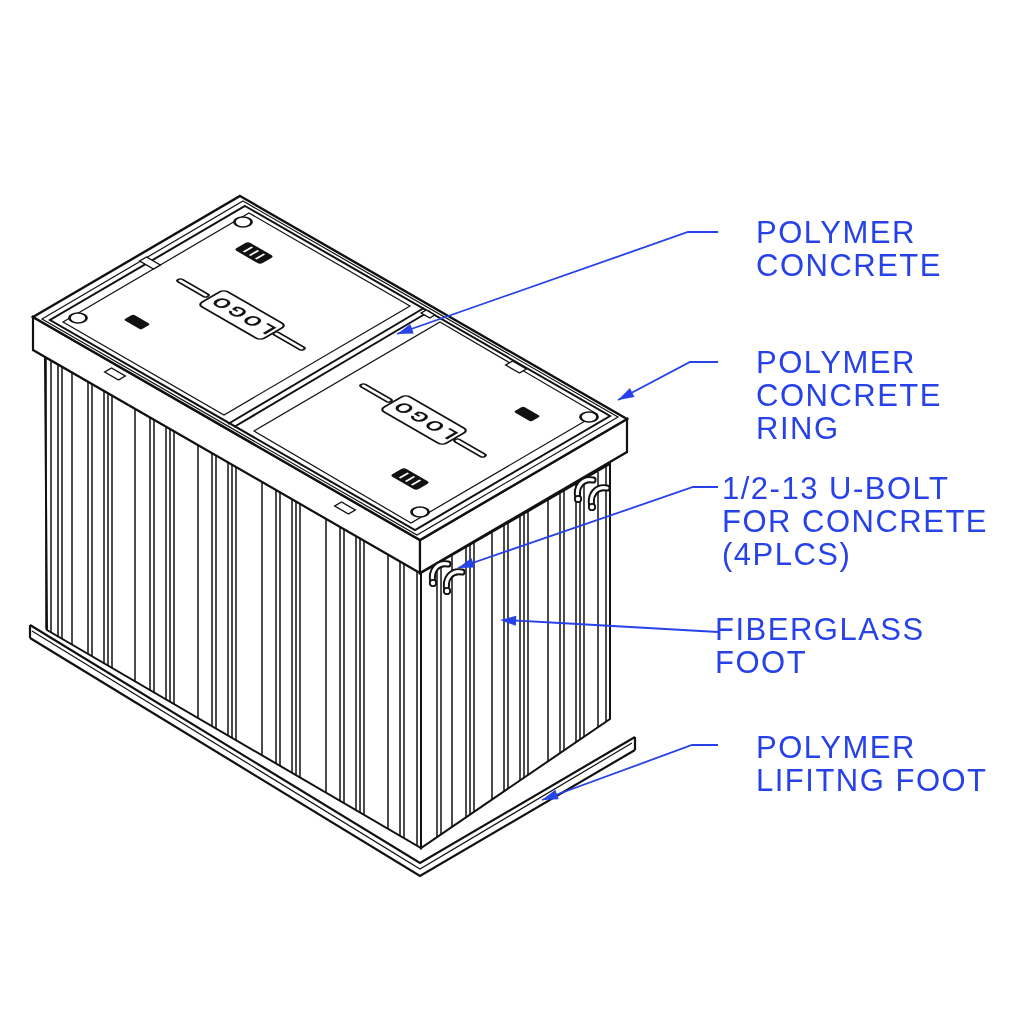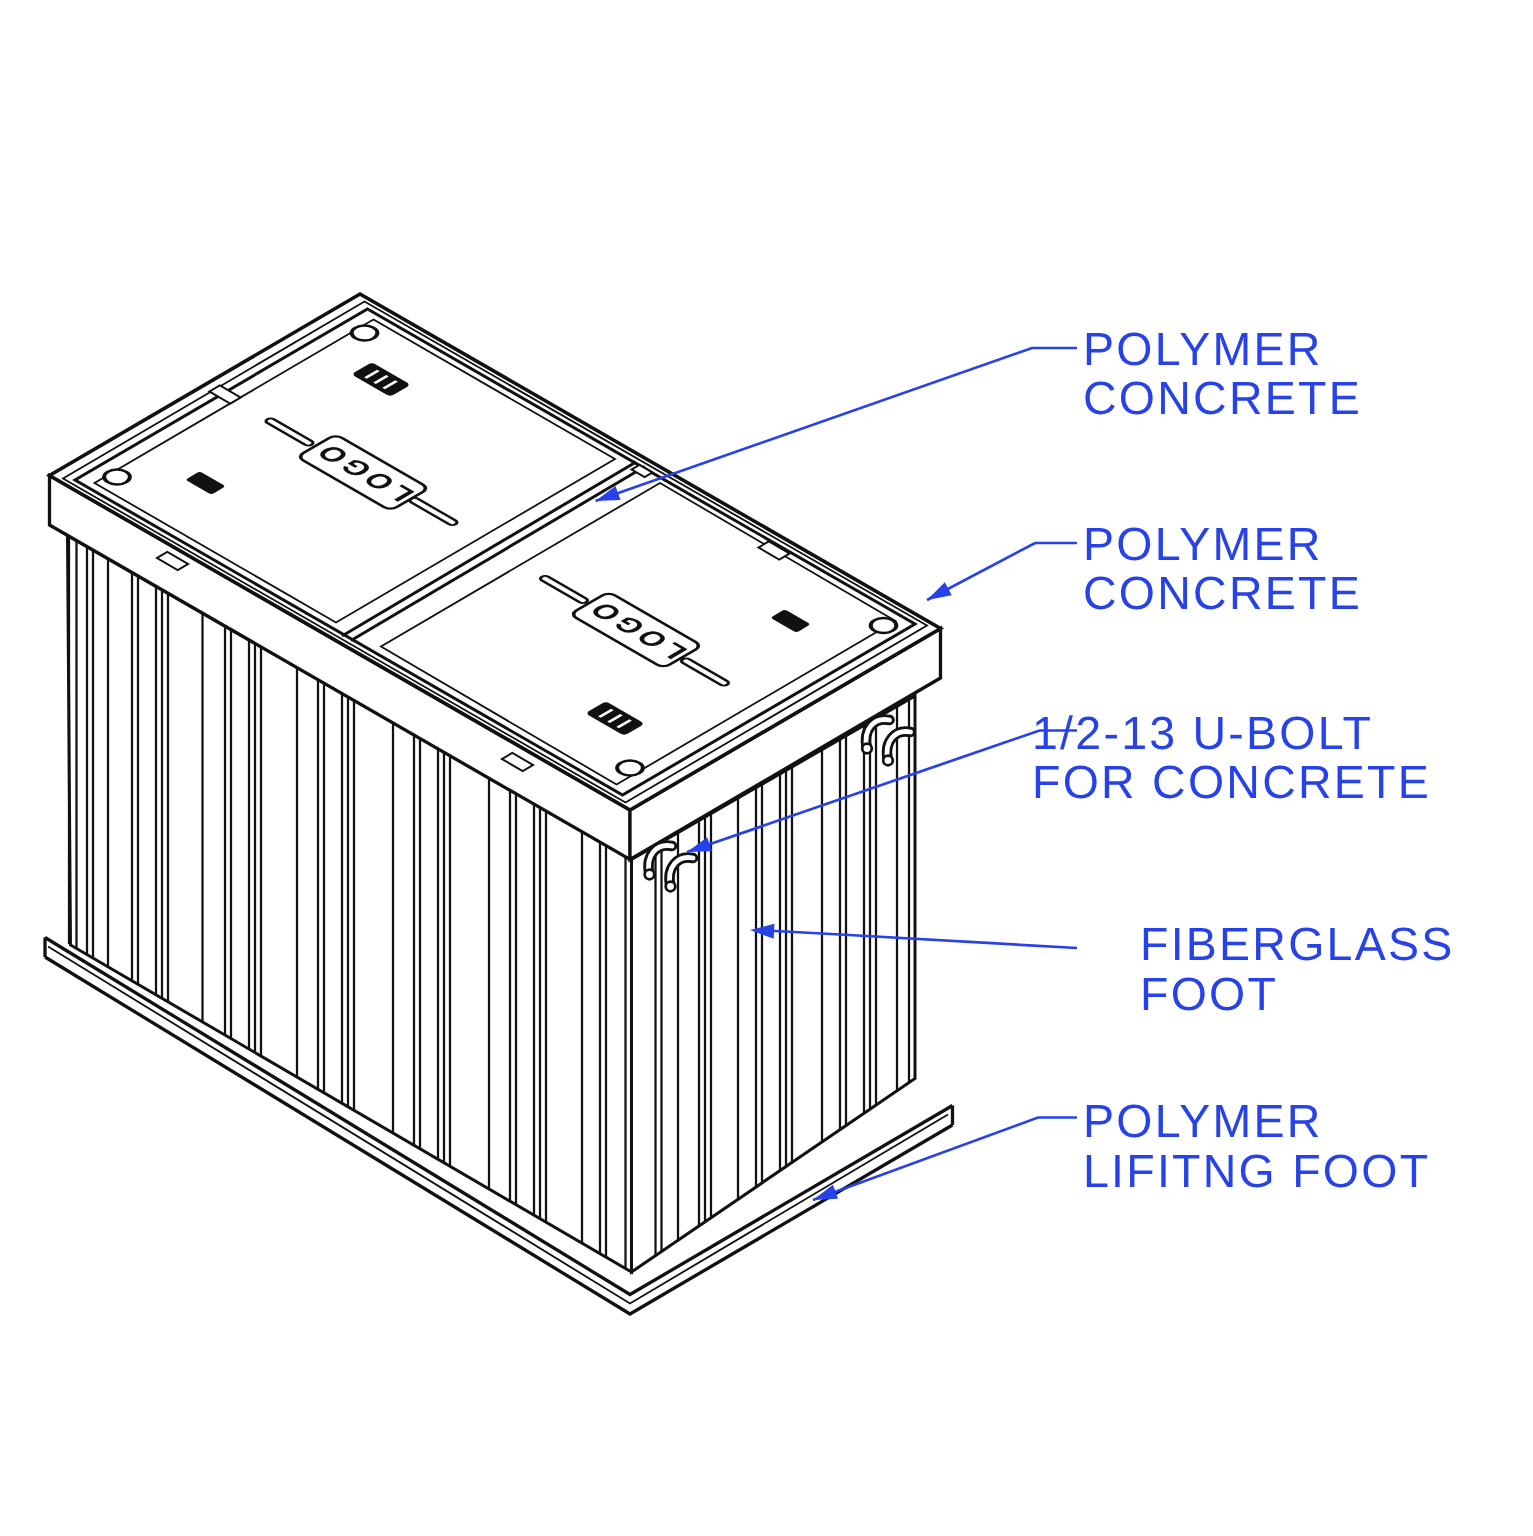--- a/index.html
+++ b/index.html
@@ -4,21 +4,21 @@
 <style>
   html,body { margin:0; padding:0; background:#ffffff; }
   .stage {
     position:relative; width:1022px; height:1024px; background:#fff; overflow:hidden;
     font-family:"Liberation Sans", sans-serif;
     --accent:#2642e8; --line:#111111;
   }
   .stage svg { position:absolute; left:0; top:0; }
   .callout {
     position:absolute; color:var(--accent); font-size:31px; line-height:33px;
-    letter-spacing:1.5px; white-space:nowrap; user-select:none;
+    letter-spacing:1.5px; white-space:nowrap; user-select:none;margin-left:34px;
   }
   .blue-stroke { stroke:var(--accent); fill:none; stroke-width:1.8; }
   .blue-fill   { fill:var(--accent); stroke:none; }
   #ribs-left line, #ribs-right line { stroke:var(--line); stroke-width:1.5; }
   .tube-out { stroke:var(--line); stroke-width:7; fill:none; stroke-linecap:round; }
   .tube-in  { stroke:#ffffff; stroke-width:3.2; fill:none; stroke-linecap:round; }
 </style>
 </head>
 <body>
 
@@ -230,28 +230,30 @@
 </svg>
 
   <div class="callout" style="left:722px; top:216px">
     <div>POLYMER</div>
     <div>CONCRETE</div>
   </div>
 
   <div class="callout" style="left:722px; top:346px">
     <div>POLYMER</div>
     <div>CONCRETE</div>
+    <div>RING</div>
   </div>
 
   <div class="callout" style="left:688px; top:472px">
     <div>1/2-13 U-BOLT</div>
     <div>FOR CONCRETE</div>
-  </div>
-
-  <div class="callout" style="left:760px; top:613px">
+    <div>(4PLCS)</div>
+  </div>
+
+  <div class="callout" style="left:681px; top:613px">
     <div>FIBERGLASS</div>
     <div>FOOT</div>
   </div>
 
   <div class="callout" style="left:722px; top:731px">
     <div>POLYMER</div>
     <div>LIFITNG FOOT</div>
   </div>
 
 </div>

